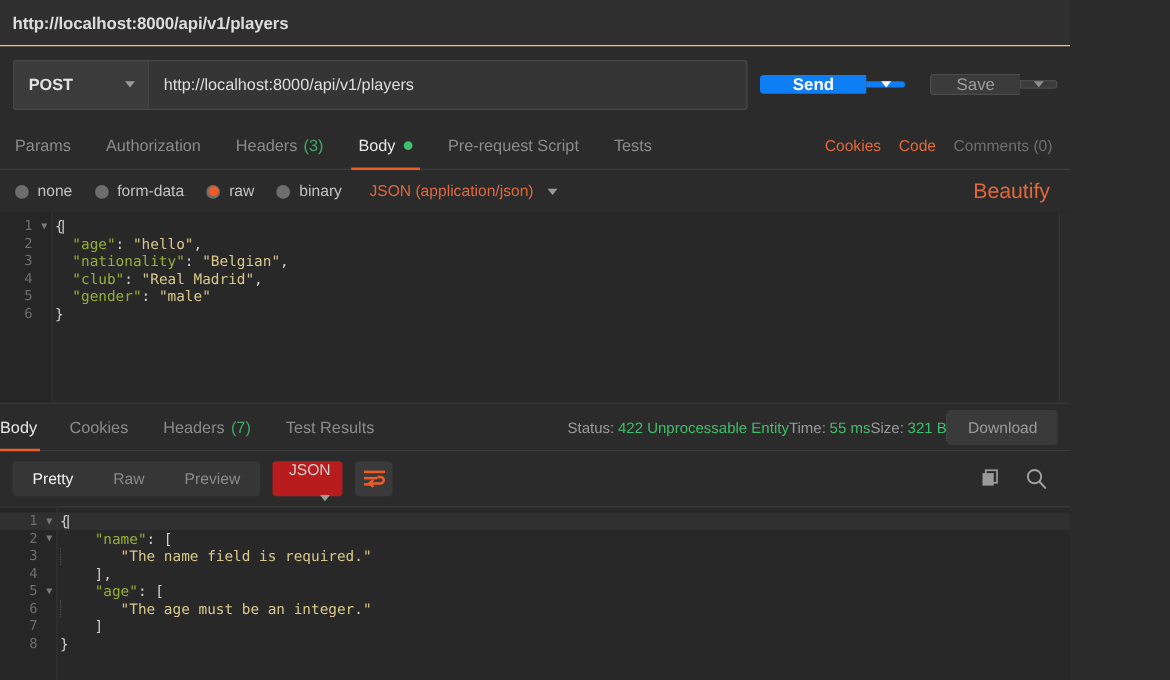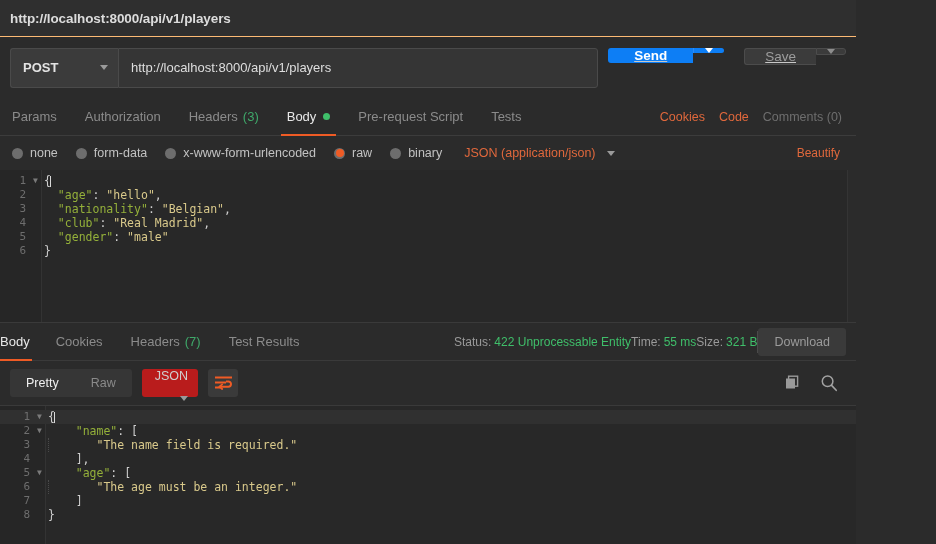--- a/index.html
+++ b/index.html
@@ -99,24 +99,23 @@
   }
   .url-input .u-text {
     font-size: 13px;
     color: #dedede;
     white-space: nowrap;
     overflow: hidden;
     text-overflow: ellipsis;
   }
   .btn-group {
     display: flex;
-    align-items: flex-start;
+    align-items: center;
     height: 40px;
     margin-left: 10px;
-    text-decoration: underline;
   }
   .btn-send {
     background: #0d7ef5;
     color: #fff;
     font-size: 13.5px;
     font-weight: bold;
     border: none;
     border-radius: 3px 0 0 3px;
     padding: 0 26px;
     cursor: pointer;
@@ -264,21 +263,21 @@
     cursor: pointer;
     margin-left: 4px;
   }
   .json-select .js-label {
     font-size: 12.5px;
     color: #e0683c;
     margin-right: 11px;
   }
   .beautify {
     margin-left: auto;
-    font-size: 12px;
+    font-size: 17px;
     color: #e0683c;
     cursor: pointer;
     padding-right: 4px;
   }
 
   
   .editor {
     position: relative;
     background: #282828;
     overflow: hidden;
@@ -546,24 +545,20 @@
   </div>
 
   <div class="bodytype-row">
     <div class="radio-item">
       <span class="radio-dot"></span>
       <span>none</span>
     </div>
     <div class="radio-item">
       <span class="radio-dot"></span>
       <span>form-data</span>
-    </div>
-    <div class="radio-item">
-      <span class="radio-dot"></span>
-      <span>x-www-form-urlencoded</span>
     </div>
     <div class="radio-item selected">
       <span class="radio-dot"></span>
       <span>raw</span>
     </div>
     <div class="radio-item">
       <span class="radio-dot"></span>
       <span>binary</span>
     </div>
     <div class="json-select">
@@ -615,20 +610,23 @@
     </div>
   </div>
 
   <div class="resp-toolbar">
     <div class="seg">
       <div class="sitem active">
         <span>Pretty</span>
       </div>
       <div class="sitem">
         <span>Raw</span>
+      </div>
+      <div class="sitem">
+        <span>Preview</span>
       </div>
     </div>
     <div class="drop">
       <span class="d-label">JSON</span>
       <span class="caret"></span>
     </div>
     <div class="wrap-btn">
       <svg width="17" height="15" viewBox="0 0 17 15">
         <rect x="0" y="0.5" width="17" height="2" fill="#ef5b25"></rect>
         <rect x="0" y="5.5" width="11" height="2" fill="#ef5b25"></rect>

